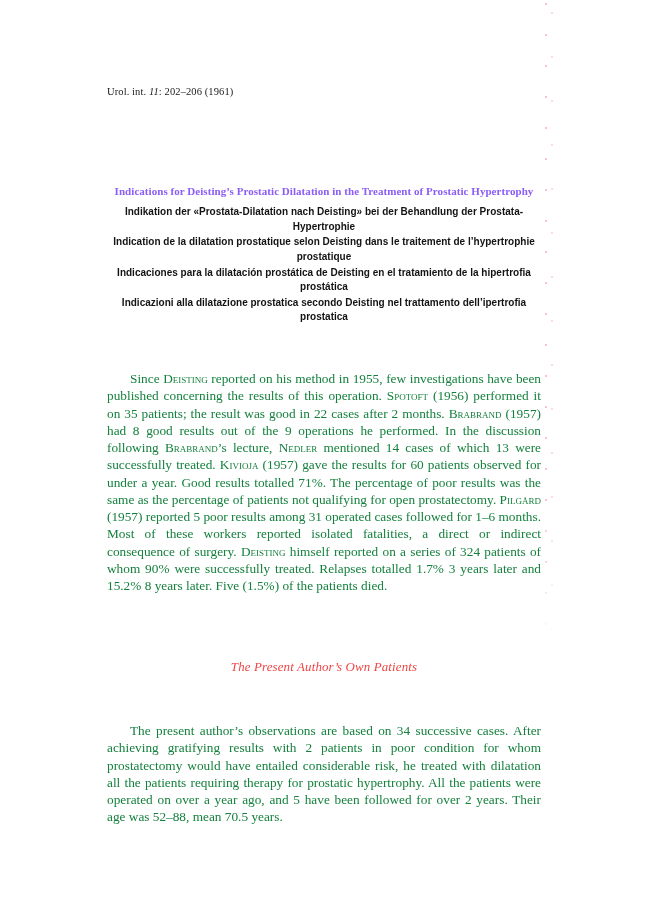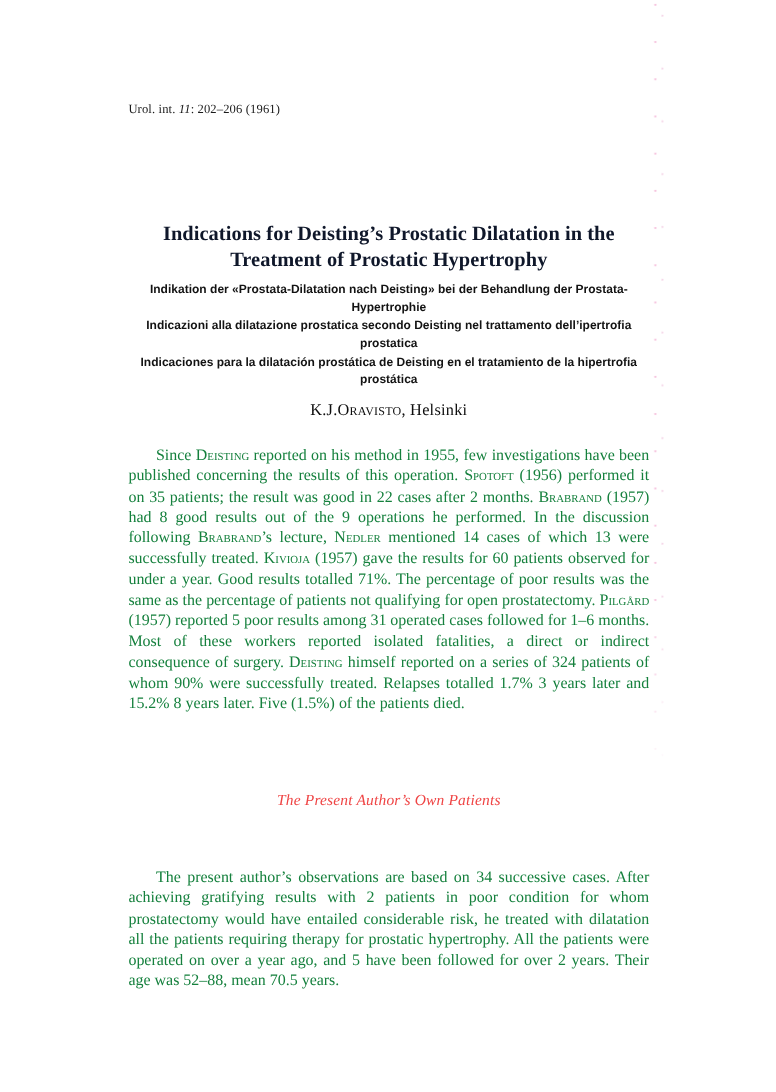--- a/index.html
+++ b/index.html
@@ -55,25 +55,25 @@
   }
 
   .title-block {
     position: absolute;
     left: 107px;
     top: 184px;
     width: 434px;
     text-align: center;
   }
   .title-main {
-    font-size: 17px;
+    font-size: 11px;
     font-weight: bold;
     line-height: 1.30;
     letter-spacing: 0.05px;
-    color: #0f172a;
+    color: #8b5cf6;
   }
   .subtitles {
     margin-top: 7px;
   }
   .subtitle {
     font-family: "Liberation Sans", sans-serif;
     font-size: 10px;
     font-weight: bold;
     line-height: 1.46;
     color: #131313;
@@ -133,28 +133,26 @@
   <div id="scan-edge-artifact" class="bottomfade"></div>
 
   <div class="journal-ref">
     <span>Urol. int. </span><span class="vol">11</span><span>: 202–206 (1961)</span>
   </div>
 
   <div class="title-block">
     <div class="title-main">Indications for Deisting’s Prostatic Dilatation in the Treatment of Prostatic Hypertrophy</div>
     <div class="subtitles">
       <p class="subtitle">Indikation der «Prostata-Dilatation nach Deisting» bei der Behandlung der Prostata-Hypertrophie</p>
+      <p class="subtitle">Indication de la dilatation prostatique selon Deisting dans le traitement de l’hypertrophie prostatique</p>
+      <p class="subtitle">Indicaciones para la dilatación prostática de Deisting en el tratamiento de la hipertrofia prostática</p>
       <p class="subtitle">Indicazioni alla dilatazione prostatica secondo Deisting nel trattamento dell’ipertrofia prostatica</p>
-      <p class="subtitle">Indicaciones para la dilatación prostática de Deisting en el tratamiento de la hipertrofia prostática</p>
     </div>
   </div>
 
-  <div class="author-line">
-    <span>K.J.</span><span class="smallcaps">Oravisto</span><span>, Helsinki</span>
-  </div>
 
   <div class="body-text p1">
     <p>Since <span class="smallcaps">Deisting</span> reported on his method in 1955, few investigations have been published concerning the results of this operation. <span class="smallcaps">Spotoft</span> (1956) performed it on 35 patients; the result was good in 22 cases after 2 months. <span class="smallcaps">Brabrand</span> (1957) had 8 good results out of the 9 operations he performed. In the discussion following <span class="smallcaps">Brabrand</span>’s lecture, <span class="smallcaps">Nedler</span> mentioned 14 cases of which 13 were successfully treated. <span class="smallcaps">Kivioja</span> (1957) gave the results for 60 patients observed for under a year. Good results totalled 71%. The percentage of poor results was the same as the percentage of patients not qualifying for open prostatectomy. <span class="smallcaps">Pilgård</span> (1957) reported 5 poor results among 31 operated cases followed for 1–6 months. Most of these workers reported isolated fatalities, a direct or indirect consequence of surgery. <span class="smallcaps">Deisting</span> himself reported on a series of 324 patients of whom 90% were successfully treated. Relapses totalled 1.7% 3 years later and 15.2% 8 years later. Five (1.5%) of the patients died.</p>
   </div>
 
   <div class="section-heading">The Present Author’s Own Patients</div>
 
   <div class="body-text p2">
     <p>The present author’s observations are based on 34 successive cases. After achieving gratifying results with 2 patients in poor condition for whom prostatectomy would have entailed considerable risk, he treated with dilatation all the patients requiring therapy for prostatic hypertrophy. All the patients were operated on over a year ago, and 5 have been followed for over 2 years. Their age was 52–88, mean 70.5 years.</p>
   </div>

